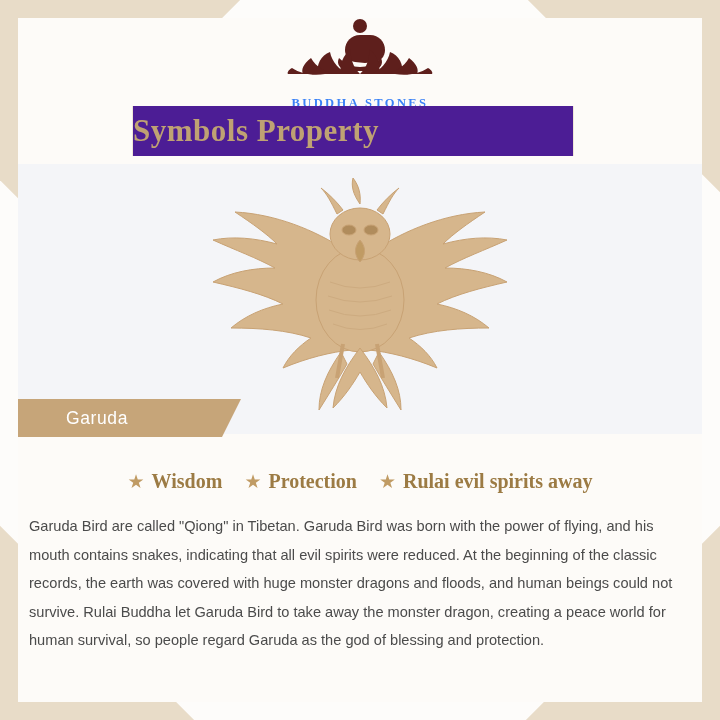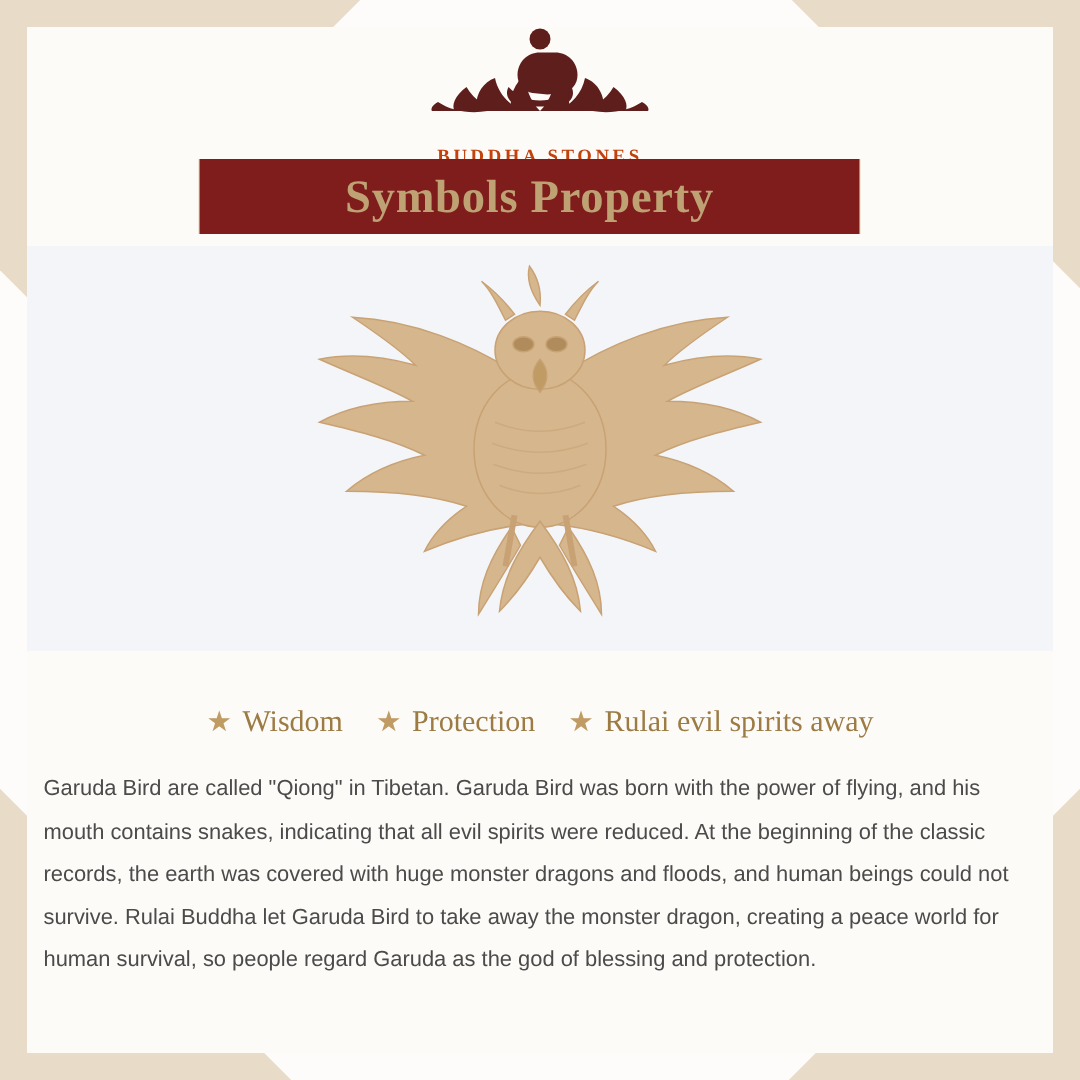--- a/index.html
+++ b/index.html
@@ -69,39 +69,38 @@
     z-index: 6;
   }
   .logo-mark {
     display: block;
     margin: 0 auto;
   }
   .brand-name {
     margin-top: 4px;
     font-size: 12.5px;
     letter-spacing: 2.4px;
-    color: #c2410c;
+    color: #3b82f6;
     font-weight: bold;
     font-family: "Liberation Serif", serif;
   }
 
   
   .title-band {
     position: absolute;
     left: 132px;
     top: 106px;
     width: 440px;
     height: 50px;
-    background: #7f1d1d;
+    background: #4c1d95;
     border-left: 1px solid #efe7d8;
     border-right: 1px solid #efe7d8;
     z-index: 6;
     display: flex;
     align-items: center;
-    justify-content: center;
   }
   .title-band .title {
     font-family: "Liberation Serif", serif;
     font-weight: bold;
     font-size: 31px;
     color: #bfa273;
     letter-spacing: 0.5px;
   }
 
   
@@ -169,21 +168,21 @@
     align-items: center;
     gap: 7px;
   }
   .star {
     color: #c09b64;
     font-size: 19px;
     line-height: 1;
   }
   .feature-label {
     font-family: "Liberation Serif", serif;
-    font-weight: normal;
+    font-weight: bold;
     font-size: 20px;
     color: #9c7b44;
   }
 
   
   .body-text {
     position: absolute;
     left: 29px;
     right: 28px;
     top: 512px;
@@ -284,20 +283,23 @@
         </g>
       </svg>
     </div>
     <div class="brand-name">BUDDHA STONES</div>
   </div>
 
   <div class="title-band">
     <div class="title">Symbols Property</div>
   </div>
 
+  <div class="tag">
+    <span class="tag-text">Garuda</span>
+  </div>
 
   <div class="features">
     <div class="feature">
       <span class="star">★</span>
       <span class="feature-label">Wisdom</span>
     </div>
     <div class="feature">
       <span class="star">★</span>
       <span class="feature-label">Protection</span>
     </div>

